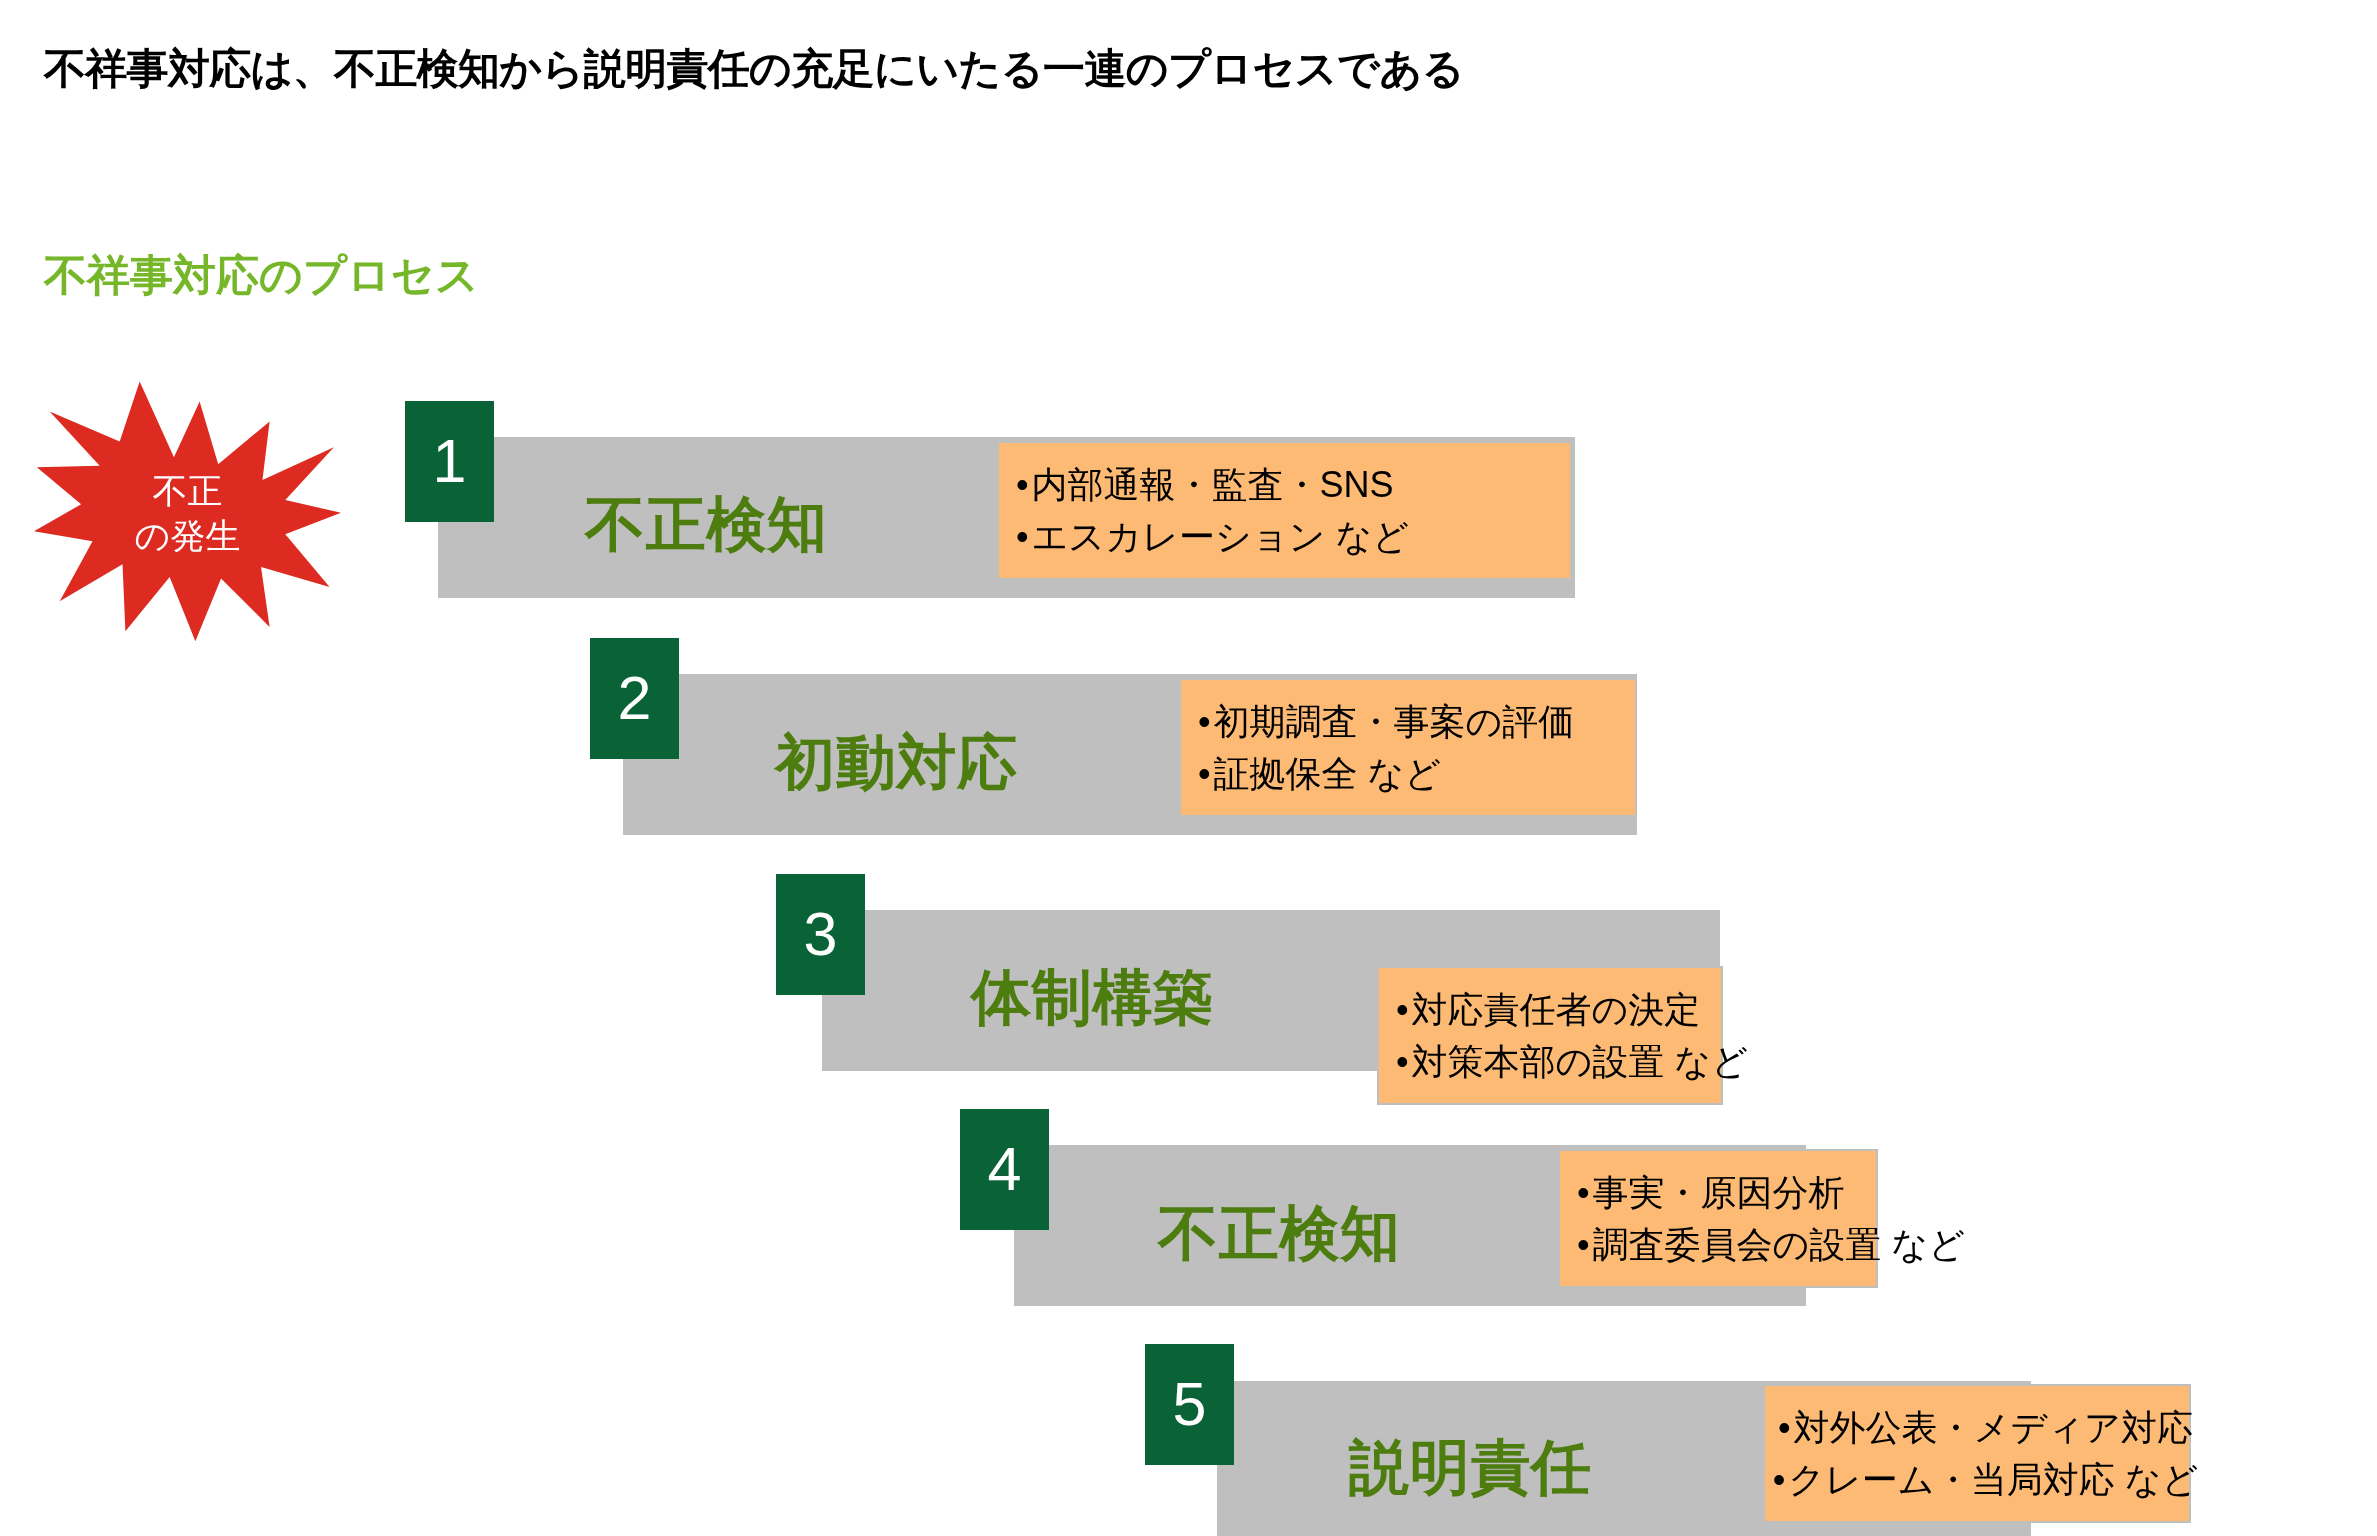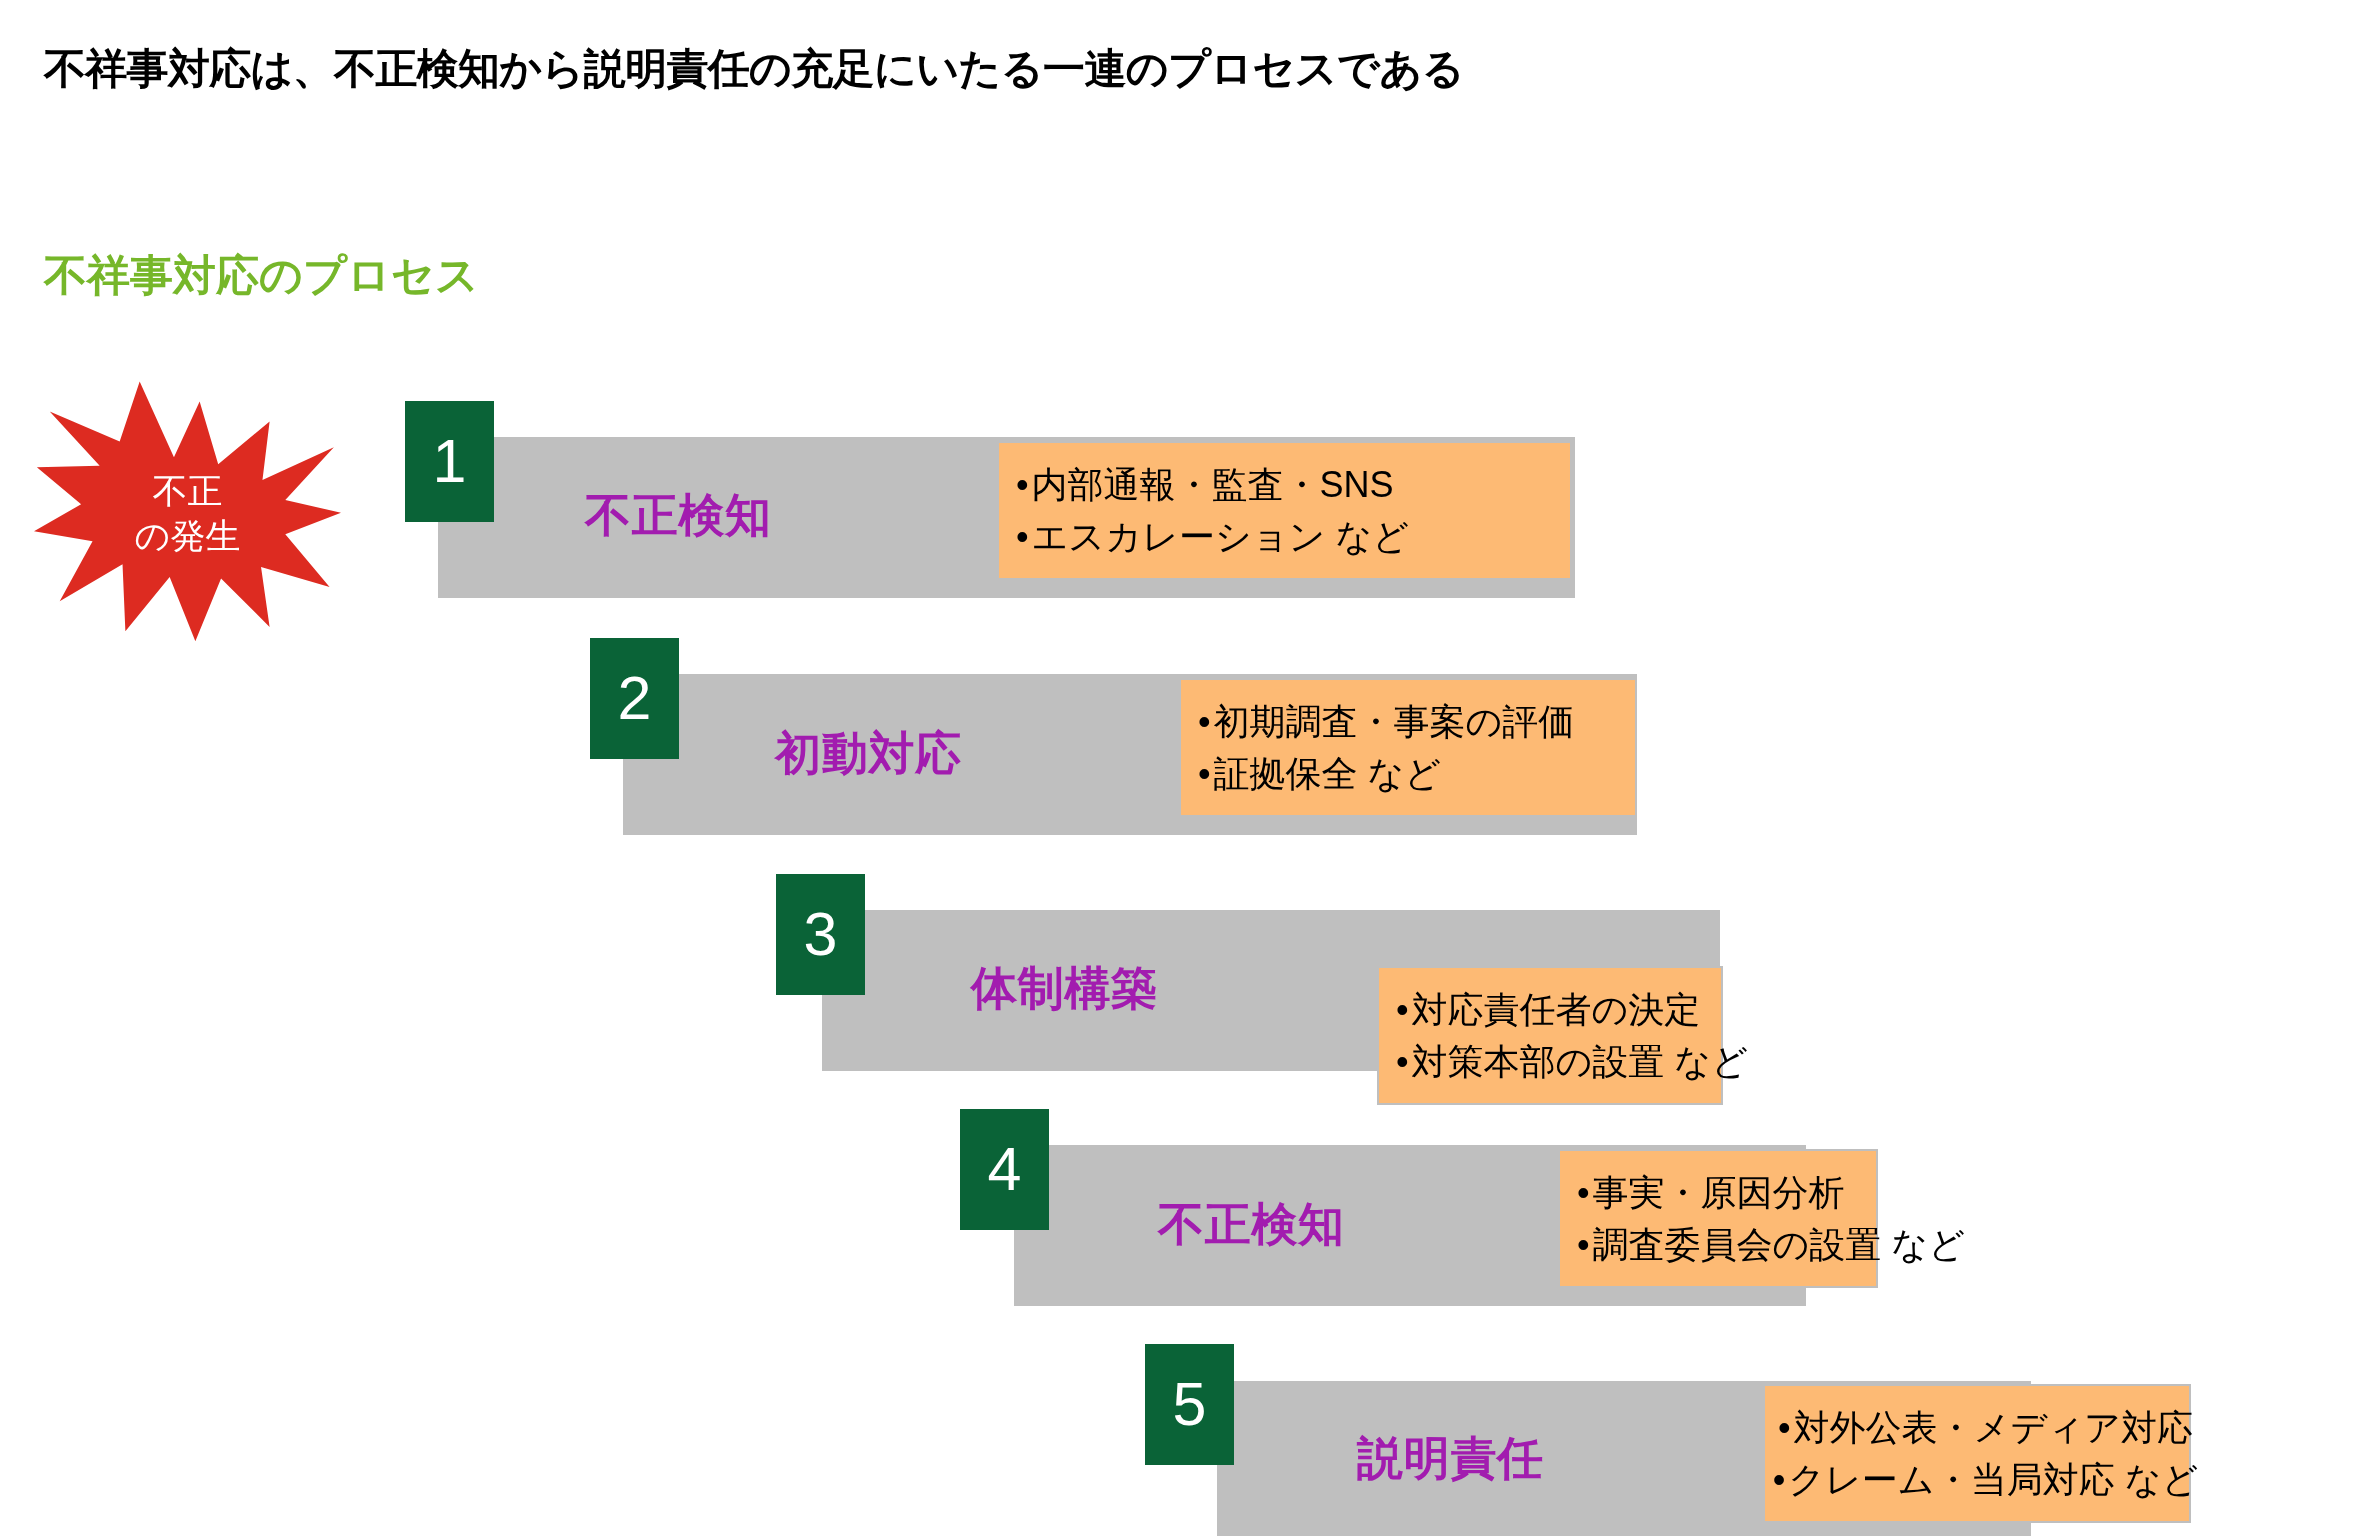--- a/index.html
+++ b/index.html
@@ -65,23 +65,23 @@
     color:#ffffff;
     font-size:61px;
     font-weight:400;
     display:flex;
     align-items:center;
     justify-content:center;
     line-height:1;
   }
   .step-label{
     position:absolute;
-    font-size:46px;
+    font-size:60px;
     font-weight:700;
-    color:#a21caf;
+    color:#4d7c0f;
     white-space:nowrap;
     letter-spacing:0.7px;
   }
   .detail{
     position:absolute;
     background:#fdba74;
     border:2.9px solid #bfbfbf;
     box-sizing:border-box;
     height:139px;
     display:flex;
@@ -156,19 +156,19 @@
   <div class="step-label" style="left:1158px;top:1194px;">不正検知</div>
   <div class="detail" style="left:1558px;top:1149px;width:320px;">
     <span class="bullet">事実・原因分析</span>
     <span class="bullet">調査委員会の設置 など</span>
   </div>
 </div>
 
 <div class="row">
   <div class="bar" style="left:1217px;top:1381px;width:814px;"></div>
   <div class="badge" style="left:1145px;top:1344px;">5</div>
-  <div class="step-label" style="left:1349px;top:1428px;margin-left:8px;">説明責任</div>
+  <div class="step-label" style="left:1349px;top:1428px;">説明責任</div>
   <div class="detail" style="left:1763px;top:1384px;width:428px;align-items:center;">
     <span class="bullet">対外公表・メディア対応</span>
     <span class="bullet">クレーム・当局対応 など</span>
   </div>
 </div>
 
 
 </body></html>

